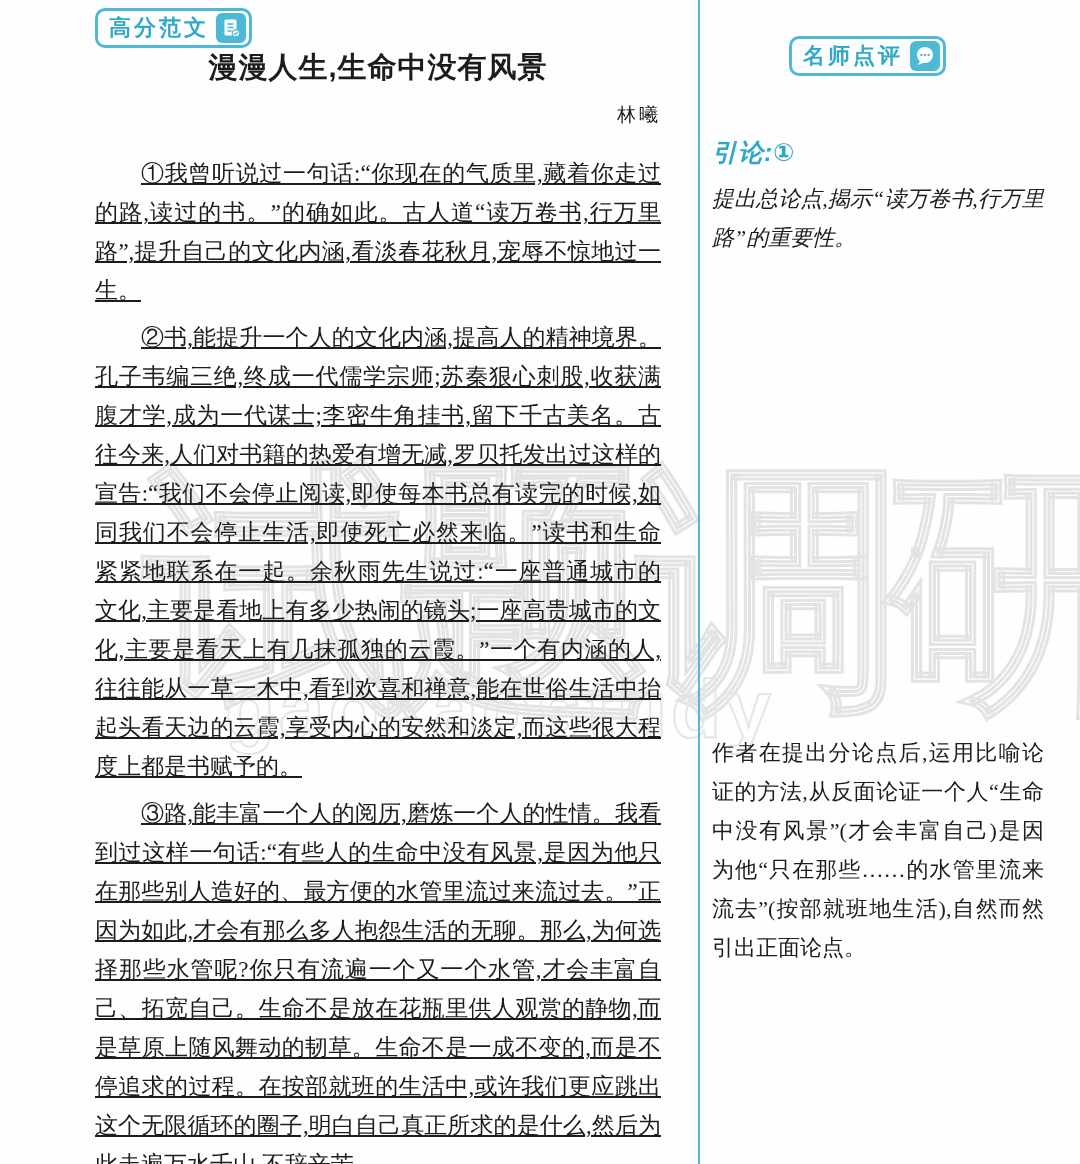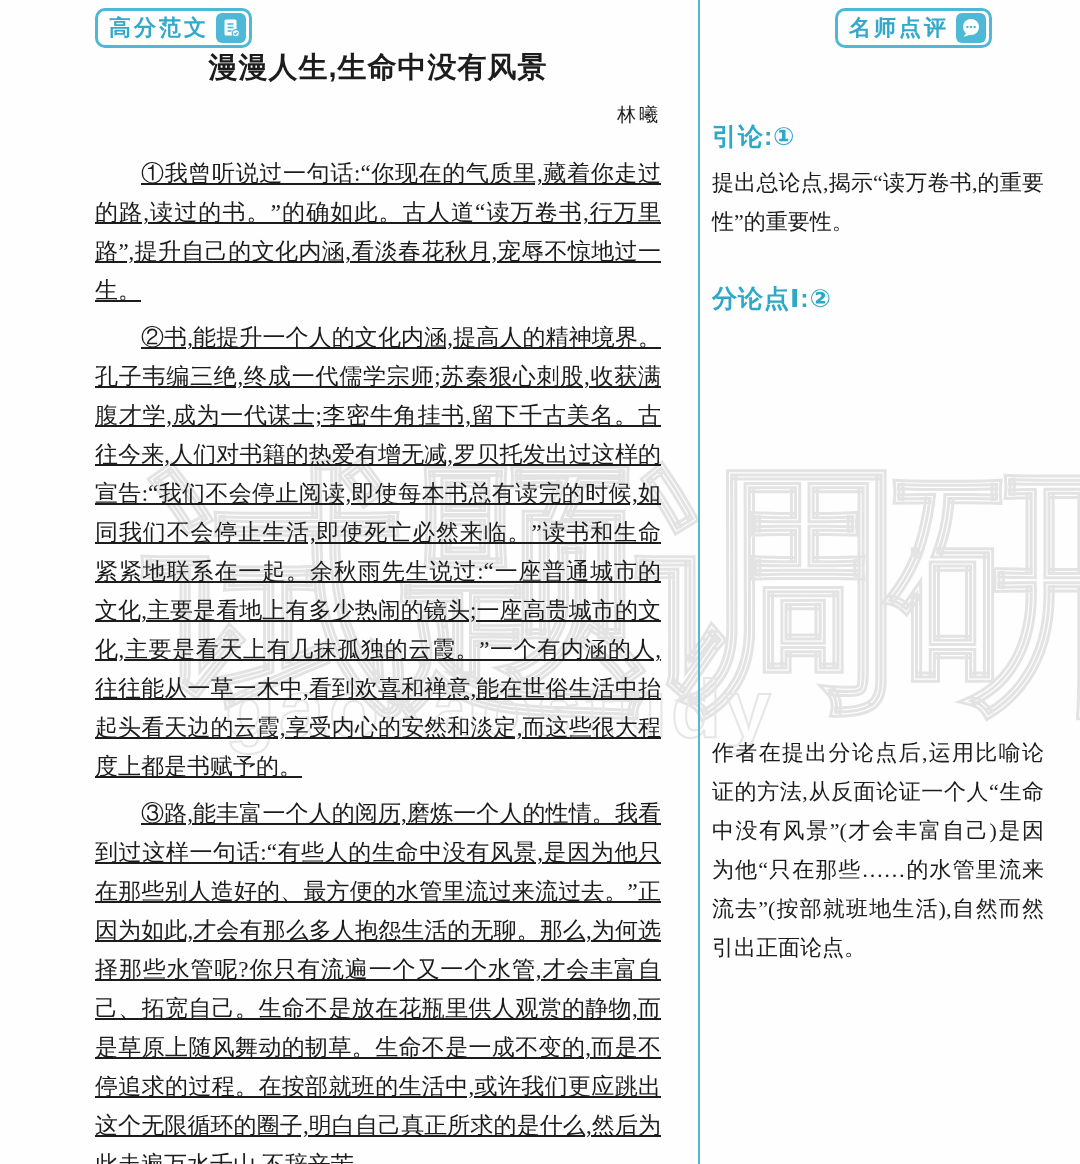--- a/index.html
+++ b/index.html
@@ -36,21 +36,21 @@
 
   
   .badge {
     position:absolute; top:8px; z-index:2;
     display:inline-flex; align-items:flex-start; gap:7px;
     border:3px solid #4db9d6; border-radius:10px;
     padding:2px 3px 2px 11px; background:#fefefe;
     font-family:"Liberation Sans","DejaVu Sans",sans-serif;
   }
   .badge-left  { left:95px; }
-  .badge-right { left:835px; }
+  .badge-right { left:789px;margin-top:28px; }
   .badge-label {
     color:#33a9c9; font-size:22px; font-weight:700; letter-spacing:3px;
     line-height:30px;
   }
   .badge-icon {
     width:30px; height:30px; background:#4db9d6; border-radius:6px;
     display:flex; align-items:center; justify-content:center;
   }
 
   
@@ -76,21 +76,21 @@
   .annotation { position:absolute; left:0; width:332px; }
   .ann-heading {
     color:#2ea8c8; font-size:25px; font-weight:700;
     font-family:"Liberation Sans","DejaVu Sans",sans-serif;
     margin-bottom:10px; letter-spacing:1px;
   }
   .ann-body {
     font-size:22px; line-height:39px;
     text-align:justify; text-justify:inter-character;
   }
-  .ann-1 { top:120px; }
+  .ann-1 { top:136px;font-style:italic; }
   .ann-2 { top:282px; }
   .ann-3 { top:733px; }
 </style>
 </head>
 <body>
 
 <div class="page">
 
   <div class="watermark-cn">试题调研</div>
   <div class="watermark-en">gaokaostudy</div>
@@ -129,23 +129,22 @@
     <div class="author">林曦</div>
     <p class="para">①我曾听说过一句话:“你现在的气质里,藏着你走过的路,读过的书。”的确如此。古人道“读万卷书,行万里路”,提升自己的文化内涵,看淡春花秋月,宠辱不惊地过一生。</p>
     <p class="para">②书,能提升一个人的文化内涵,提高人的精神境界。孔子韦编三绝,终成一代儒学宗师;苏秦狠心刺股,收获满腹才学,成为一代谋士;李密牛角挂书,留下千古美名。古往今来,人们对书籍的热爱有增无减,罗贝托发出过这样的宣告:“我们不会停止阅读,即使每本书总有读完的时候,如同我们不会停止生活,即使死亡必然来临。”读书和生命紧紧地联系在一起。余秋雨先生说过:“一座普通城市的文化,主要是看地上有多少热闹的镜头;一座高贵城市的文化,主要是看天上有几抹孤独的云霞。”一个有内涵的人,往往能从一草一木中,看到欢喜和禅意,能在世俗生活中抬起头看天边的云霞,享受内心的安然和淡定,而这些很大程度上都是书赋予的。</p>
     <p class="para">③路,能丰富一个人的阅历,磨炼一个人的性情。我看到过这样一句话:“有些人的生命中没有风景,是因为他只在那些别人造好的、最方便的水管里流过来流过去。”正因为如此,才会有那么多人抱怨生活的无聊。那么,为何选择那些水管呢?你只有流遍一个又一个水管,才会丰富自己、拓宽自己。生命不是放在花瓶里供人观赏的静物,而是草原上随风舞动的韧草。生命不是一成不变的,而是不停追求的过程。在按部就班的生活中,或许我们更应跳出这个无限循环的圈子,明白自己真正所求的是什么,然后为此走遍万水千山,不辞辛苦。</p>
 
   </div>
 
   <div class="annotations">
     <div class="annotation ann-1">
       <div class="ann-heading">引论:①</div>
-      <div class="ann-body">提出总论点,揭示“读万卷书,的重要性”的重要性。</div>
+      <div class="ann-body">提出总论点,揭示“读万卷书,行万里路”的重要性。</div>
     </div>
     <div class="annotation ann-2">
-      <div class="ann-heading">分论点Ⅰ:②</div>
     </div>
     <div class="annotation ann-3">
       <div class="ann-body">作者在提出分论点后,运用比喻论证的方法,从反面论证一个人“生命中没有风景”(才会丰富自己)是因为他“只在那些……的水管里流来流去”(按部就班地生活),自然而然引出正面论点。</div>
     </div>
   </div>
 
 </div>
 
 </body></html>

